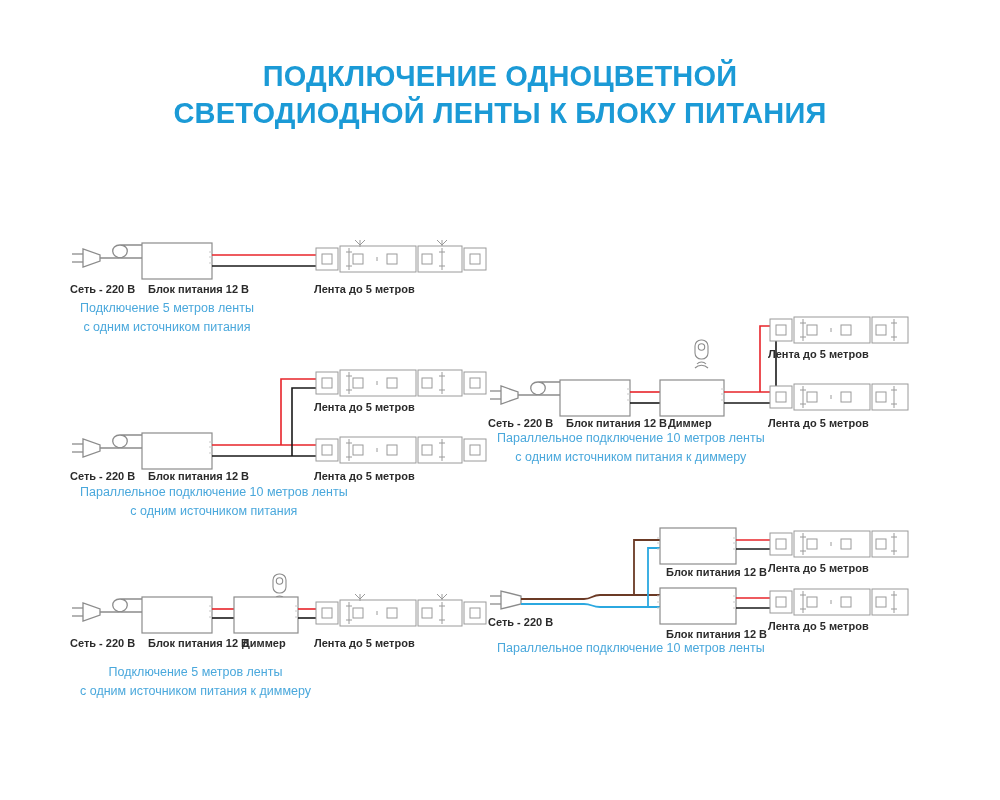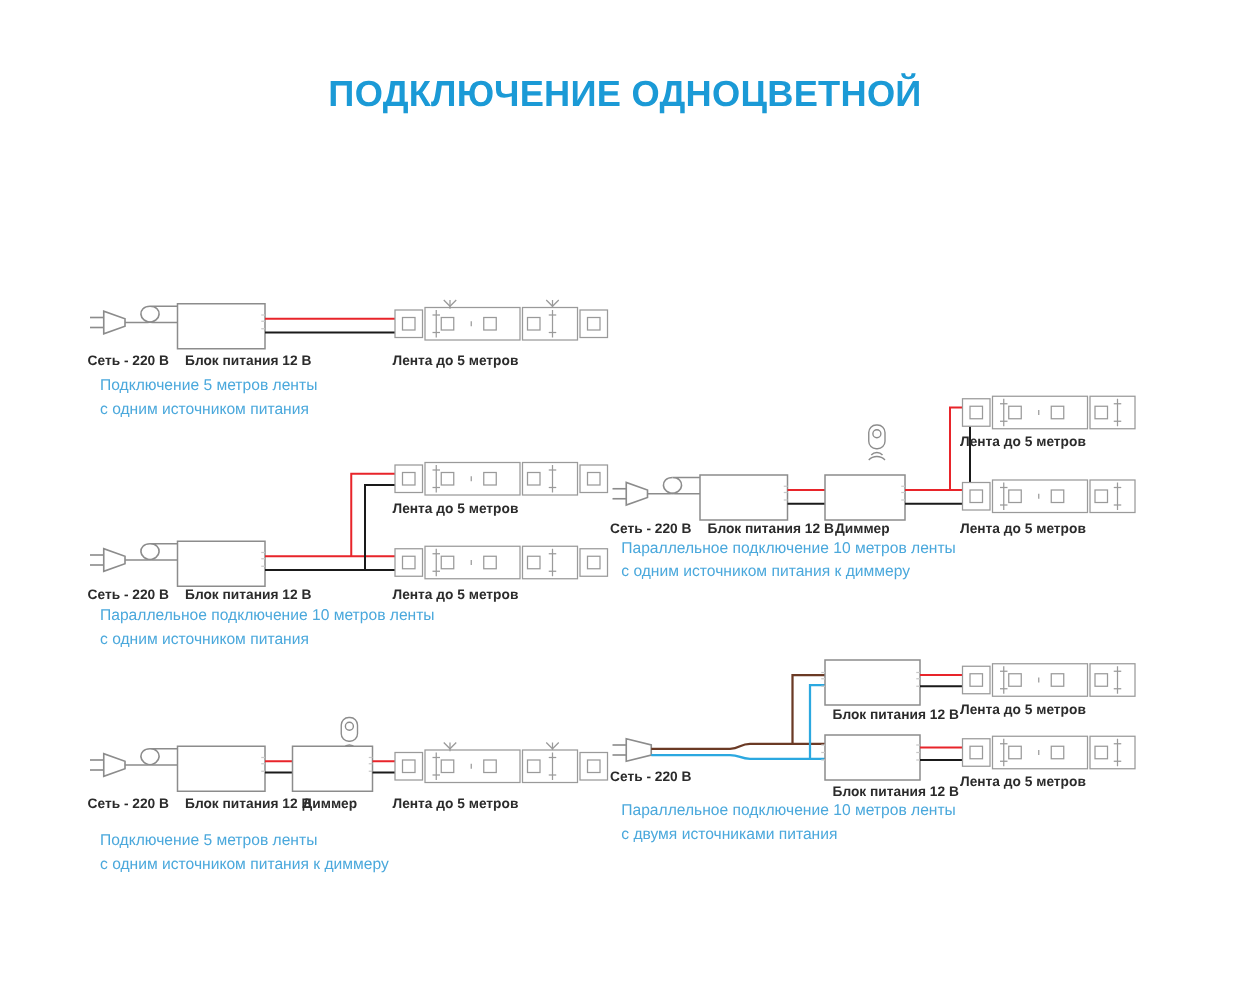--- a/index.html
+++ b/index.html
@@ -27,39 +27,40 @@
   
   .diagram{position:absolute;}
 
   .caption{
     position:absolute;
     color:#4aa8dc;
     font-size:12.5px;
     line-height:1.55;
     white-space:nowrap;
   }
-  .caption span{display:block;}
+  .caption span{display:block;text-align:center;}
 
   .lbl{
     position:absolute;
     color:#2b2b2b;
     font-size:11px;
     white-space:nowrap;
     font-weight:bold;
   }
 
   svg{display:block;overflow:visible;}
 </style>
 </head>
 <body>
 
 <div class="page">
 
   <div class="title">
     <span>ПОДКЛЮЧЕНИЕ ОДНОЦВЕТНОЙ</span>
+    <span>СВЕТОДИОДНОЙ ЛЕНТЫ К БЛОКУ ПИТАНИЯ</span>
   </div>
 
   <div class="diagram" style="left:70px;top:235px;width:420px;height:60px;">
     <svg width="420" height="60" viewBox="0 0 420 60">
 
       <g fill="none" stroke="#8c8c8c" stroke-width="1.3">
         <line x1="2" y1="19" x2="13" y2="19"></line>
         <line x1="2" y1="27" x2="13" y2="27"></line>
         <path d="M13,14 L13,32 L30,26 L30,20 Z" fill="#ffffff"></path>
         <path d="M30,23 L48,23 C60,23 60,10 50,10 L72,10"></path>
@@ -397,16 +398,15 @@
       </g>
     </svg>
     <div class="lbl" style="left:178px;top:48px;">Блок питания 12 В</div>
     <div class="lbl" style="left:280px;top:44px;">Лента до 5 метров</div>
     <div class="lbl" style="left:0px;top:98px;">Сеть - 220 В</div>
     <div class="lbl" style="left:178px;top:110px;">Блок питания 12 В</div>
     <div class="lbl" style="left:280px;top:102px;">Лента до 5 метров</div>
   </div>
   <div class="caption" style="left:497px;top:639px;">
     <span>Параллельное подключение 10 метров ленты</span>
-    <span>с двумя источниками питания</span>
   </div>
 
 </div>
 
 </body></html>

